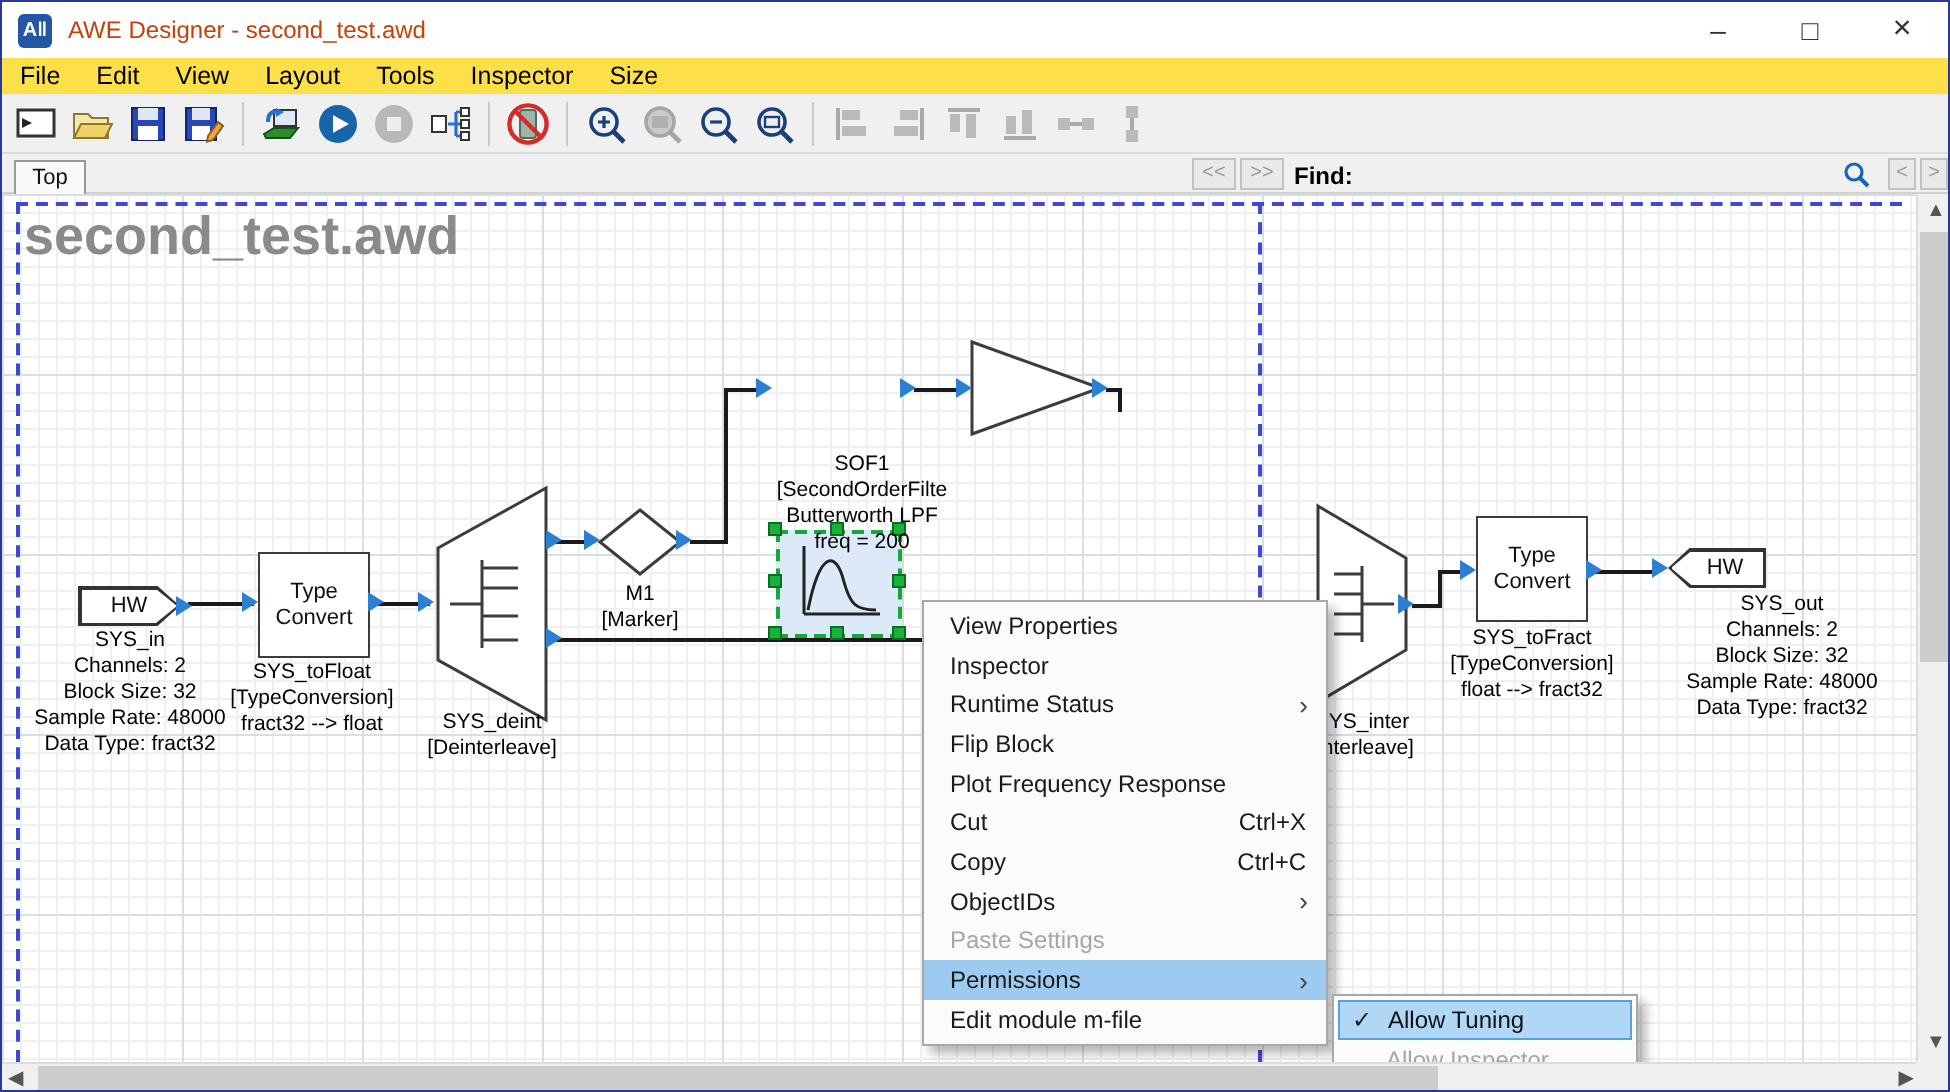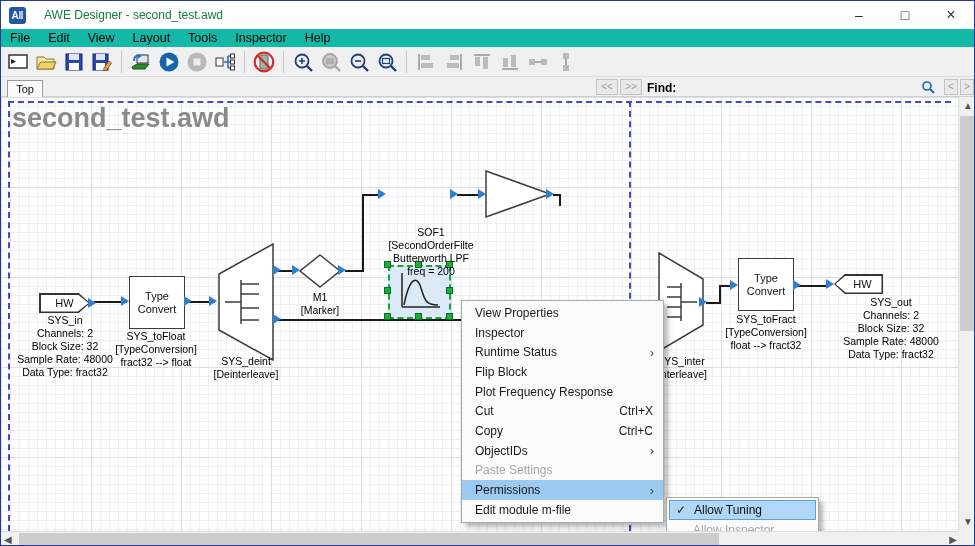--- a/index.html
+++ b/index.html
@@ -5,25 +5,25 @@
   * { margin:0; padding:0; box-sizing:border-box; }
   html,body { background:#666; }
   #window {
     position:relative; width:975px; height:546px; overflow:hidden;
     background:#fff; border:1px solid #2a3795;
     font-family:"Liberation Sans", sans-serif; font-size:12px; color:#111;
   }
   
   #titlebar { position:absolute; left:0; top:0; width:100%; height:28px; background:#fff; display:flex; align-items:center; }
   #app-icon { width:17px; height:17px; margin-left:8px; background:#2456a4; border-radius:3px; color:#fff; font-size:10px; font-weight:bold; display:flex; align-items:center; justify-content:center; }
-  #title-text { margin-left:18px; font-size:12px; color:#15803d; }
+  #title-text { margin-left:8px; font-size:12px; color:#c2410c; }
   #win-buttons { margin-left:auto; display:flex; height:100%; }
   .winbtn { width:46px; height:100%; display:flex; align-items:center; justify-content:center; font-size:14px; color:#333; }
   
-  #menubar { position:absolute; left:0; top:28px; width:100%; height:19px; background:#14b8a6; display:flex; align-items:flex-start; border-bottom:1px solid #ececec; }
+  #menubar { position:absolute; left:0; top:28px; width:100%; height:19px; background:#fde047; display:flex; align-items:flex-start; border-bottom:1px solid #ececec; }
   .menu-item { padding:2px 9px; font-size:12.5px; color:#000; }
   
   #toolbar { position:absolute; left:0; top:47px; width:100%; height:29px; background:#f0f0f0; border-bottom:1px solid #dcdcdc; display:flex; align-items:center; }
   .tgroup { display:flex; align-items:center; height:100%; padding:0 3px; }
   .tsep { width:1px; height:22px; background:#c8c8c8; margin:0 2px; }
   .tbtn { width:28px; height:26px; display:flex; align-items:center; justify-content:center; }
   .tbtn svg { width:22px; height:22px; }
   
   #findbar { position:absolute; left:0; top:76px; width:100%; height:20px; background:#f0f0f0; border-bottom:1px solid #d0d0d0; }
   #top-tab { position:absolute; left:6px; top:3px; width:36px; height:17px; background:#fafafa; border:1px solid #999; border-bottom:none; font-size:11px; text-align:center; line-height:16px; }
@@ -91,21 +91,21 @@
     </div>
   </div>
 
   <div id="menubar">
     <div class="menu-item">File</div>
     <div class="menu-item">Edit</div>
     <div class="menu-item">View</div>
     <div class="menu-item">Layout</div>
     <div class="menu-item">Tools</div>
     <div class="menu-item">Inspector</div>
-    <div class="menu-item">Help</div>
+    <div class="menu-item">Size</div>
   </div>
 
   <div id="toolbar">
     <div class="tgroup">
       <div class="tbtn">
           <svg viewBox="0 0 22 22">
             <rect x="2" y="4" width="18" height="13" fill="#fff" stroke="#333" stroke-width="1.5"></rect>
             <path d="M4 8 l5 2.5 L4 13 z" fill="#222"></path>
           </svg>
         </div>

